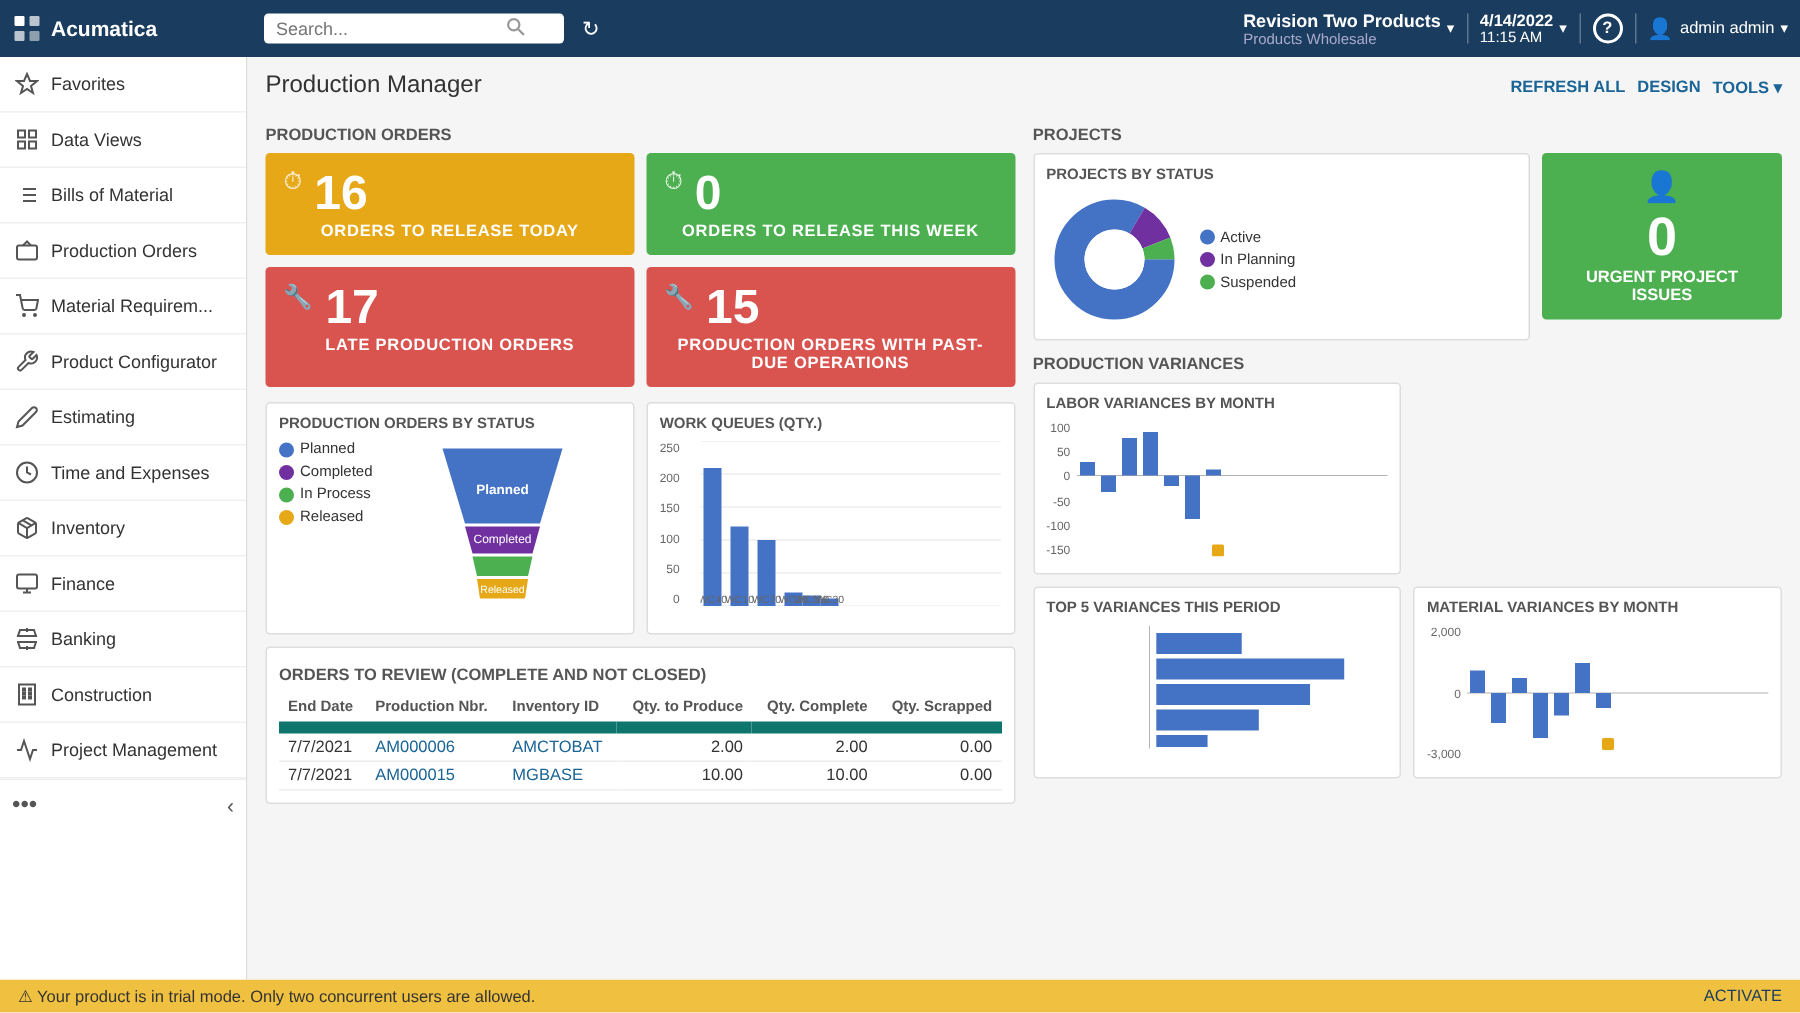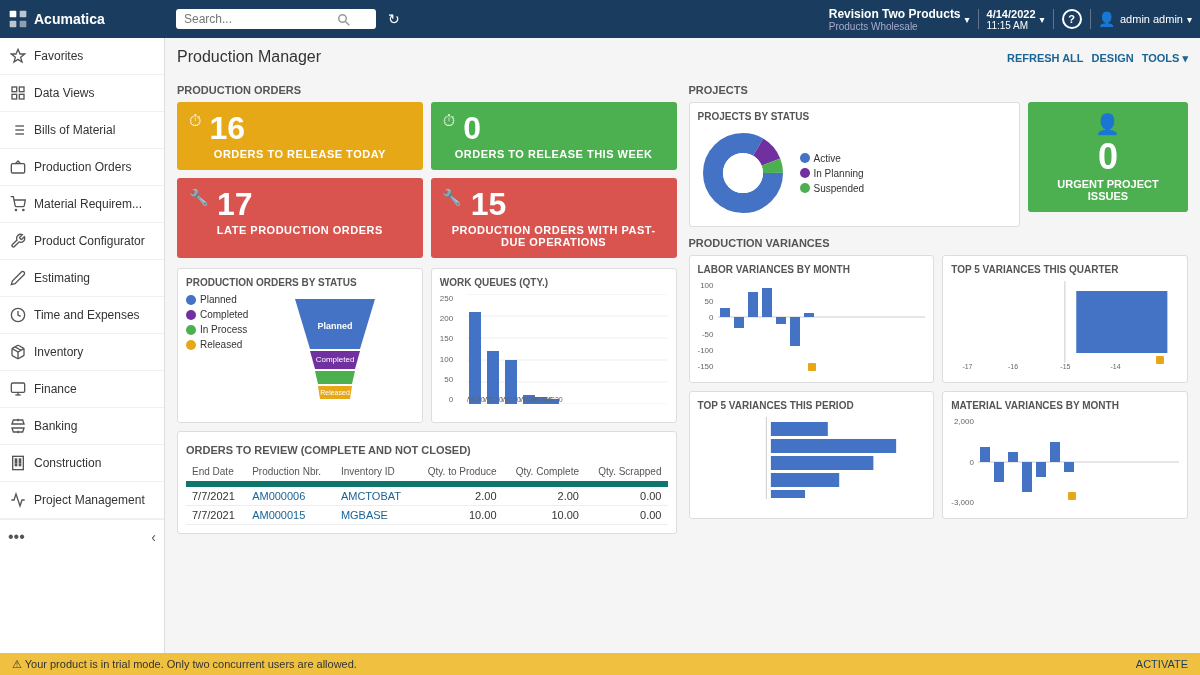--- a/index.html
+++ b/index.html
@@ -2,21 +2,21 @@
 <html><head>
   <meta charset="utf-8">
   <style>
     * { box-sizing: border-box; margin: 0; padding: 0; }
     body { font-family: 'Segoe UI', Arial, sans-serif; font-size: 12px; background: #f0f0f0; color: #333; overflow: hidden; height: 675px; width: 1200px; }
 
     
     .topbar { display: flex; align-items: center; background: #1a3c5e; height: 38px; padding: 0 8px; gap: 8px; }
     .topbar-logo { display: flex; align-items: center; gap: 6px; color: white; font-size: 14px; font-weight: bold; min-width: 160px; }
     .topbar-logo svg { width: 20px; height: 20px; }
-    .topbar-search { display: flex; align-items: flex-end; background: white; border-radius: 3px; padding: 3px 8px; flex: 0 0 200px; gap: 4px; }
+    .topbar-search { display: flex; align-items: flex-start; background: white; border-radius: 3px; padding: 3px 8px; flex: 0 0 200px; gap: 4px; }
     .topbar-search input { border: none; outline: none; font-size: 12px; width: 150px; }
     .topbar-icon-btn { color: white; background: none; border: none; cursor: pointer; padding: 4px; font-size: 14px; }
     .topbar-spacer { flex: 1; }
     .topbar-company { display: flex; align-items: center; gap: 4px; color: white; font-size: 11px; cursor: pointer; }
     .topbar-company-name { font-size: 12px; font-weight: bold; }
     .topbar-company-sub { font-size: 10px; color: #aac; }
     .topbar-datetime { display: flex; align-items: center; gap: 4px; color: white; font-size: 11px; cursor: pointer; }
     .topbar-help { color: white; font-size: 16px; cursor: pointer; }
     .topbar-user { display: flex; align-items: center; gap: 4px; color: white; font-size: 11px; cursor: pointer; }
 
@@ -60,21 +60,21 @@
     .legend { display: flex; flex-direction: column; gap: 4px; font-size: 10px; }
     .legend-item { display: flex; align-items: center; gap: 4px; }
     .legend-dot { width: 10px; height: 10px; border-radius: 50%; flex-shrink: 0; }
 
     
     .pie-container { display: flex; align-items: center; gap: 12px; }
 
     
     .orders-table { background: white; border: 1px solid #ddd; border-radius: 3px; padding: 8px; margin-top: 8px; }
     .orders-table table { width: 100%; border-collapse: collapse; font-size: 11px; }
-    .orders-table th { text-align: left; font-weight: normal; color: #555; padding: 4px 6px; border-bottom: 6px solid #0f766e; font-size: 10px; }
+    .orders-table th { text-align: left; font-weight: bold; color: #555; padding: 4px 6px; border-bottom: 8px solid #0f766e; font-size: 10px; }
     .orders-table td { padding: 3px 6px; border-bottom: 1px solid #eee; }
     .orders-table a { color: #1a6496; text-decoration: none; }
 
     
     .status-bar { background: #f0c040; padding: 4px 12px; font-size: 11px; color: #333; display: flex; justify-content: space-between; align-items: center; height: 22px; }
     .status-bar-activate { font-weight: normal; color: #1a3c5e; cursor: pointer; }
 
     
     .variance-row { display: grid; grid-template-columns: 1fr 1fr; gap: 8px; }
 
@@ -489,38 +489,20 @@
                   <rect x="72" y="36" width="10" height="29" fill="#4472c4"></rect>
 
                   <rect x="86" y="32" width="10" height="4" fill="#4472c4"></rect>
 
                   <rect x="90" y="82" width="8" height="8" fill="#e6a817" rx="1"></rect>
                 </svg>
               </div>
             </div>
           </div>
 
-          <div class="chart-container">
-            <div class="chart-title">TOP 5 VARIANCES THIS QUARTER</div>
-            <div style="position:relative;">
-              <svg width="100%" height="90">
-
-                <line x1="50%" y1="0" x2="50%" y2="82" stroke="#999" stroke-width="0.5"></line>
-
-                <rect x="55%" y="10" width="40%" height="62" fill="#4472c4"></rect>
-
-                <rect x="90%" y="75" width="8" height="8" fill="#e6a817" rx="1"></rect>
-
-                <text x="5%" y="88" font-size="7" fill="#666">-17</text>
-                <text x="25%" y="88" font-size="7" fill="#666">-16</text>
-                <text x="48%" y="88" font-size="7" fill="#666">-15</text>
-                <text x="70%" y="88" font-size="7" fill="#666">-14</text>
-              </svg>
-            </div>
-          </div>
         </div>
 
         <div class="variance-row" style="margin-top:8px;">
 
           <div class="chart-container">
             <div class="chart-title">TOP 5 VARIANCES THIS PERIOD</div>
             <div>
               <svg width="100%" height="90">
                 <line x1="30%" y1="0" x2="30%" y2="82" stroke="#999" stroke-width="0.5"></line>
 

